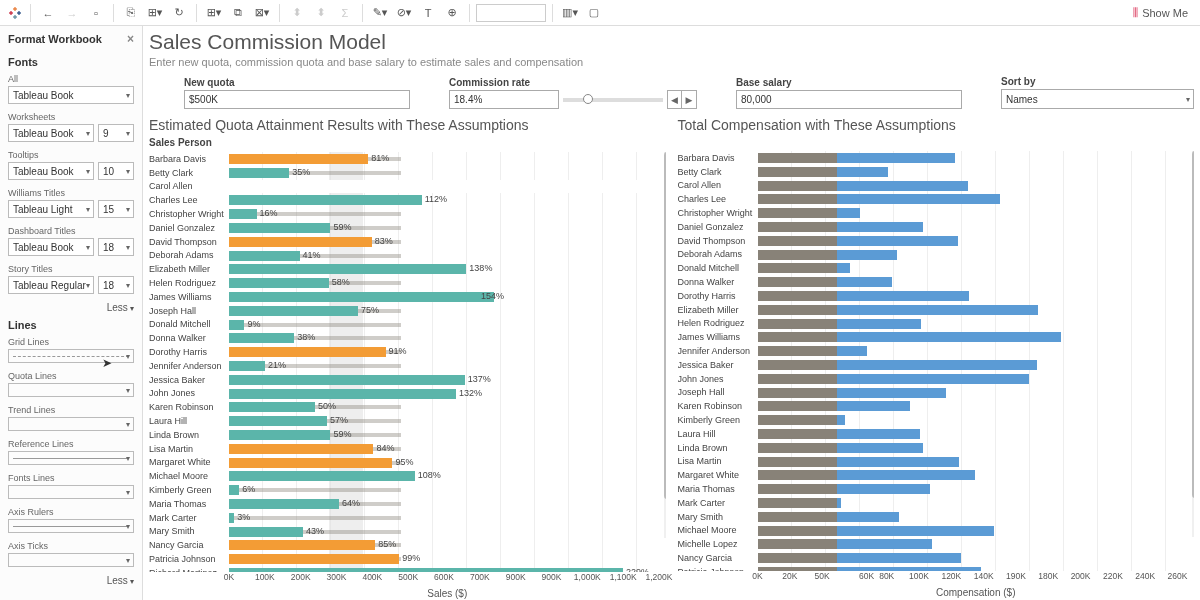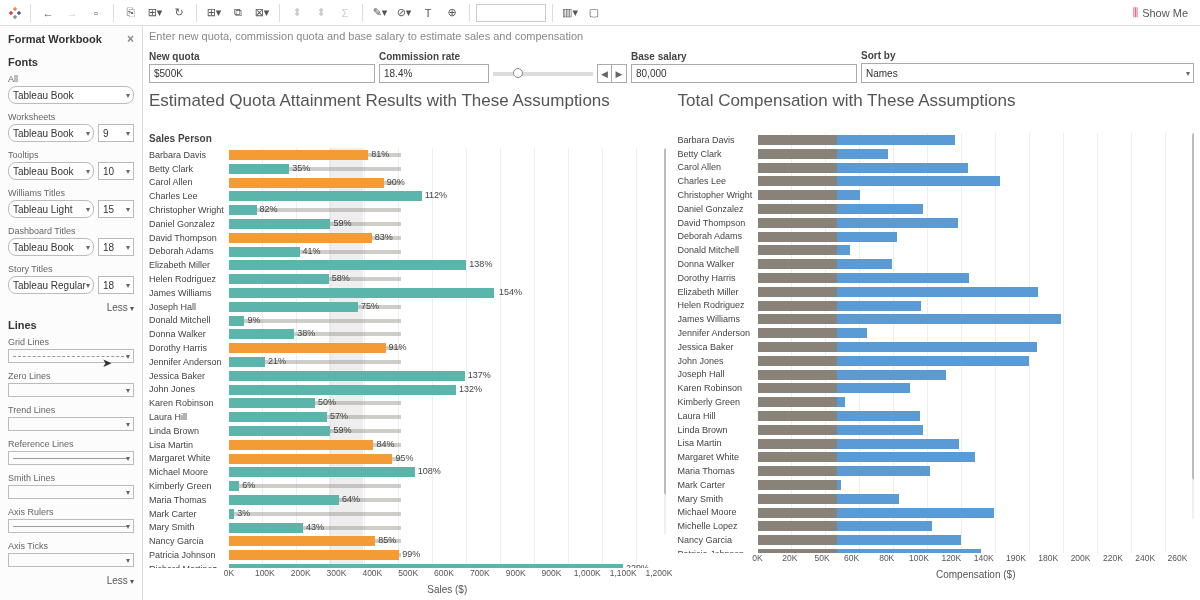--- a/index.html
+++ b/index.html
@@ -14,48 +14,48 @@
 
 .main { display: flex; height: 574px; }
 
 .sidebar { width: 143px; border-right: 1px solid #ddd; background: #fcfcfc; padding: 0; position: relative; }
 .sidebar-header { padding: 6px 8px; font-weight: bold; font-size: 11px; display: flex; justify-content: space-between; align-items: center; }
 .close-x { cursor: pointer; color: #888; font-size: 12px; }
 .section-title { padding: 4px 8px 4px 8px; font-weight: bold; font-size: 11px; }
 .field-group { padding: 2px 8px 6px 8px; display: flex; align-items: center; justify-content: space-between; }
 .field-label { font-size: 9px; color: #666; padding: 2px 8px 0 8px; }
 .field-select { height: 18px; border: 1px solid #bbb; background: #fff; font-size: 10px; padding: 0 4px; display: flex; align-items: center; cursor: pointer; position: relative; }
-.field-select.full { flex: 1; border-radius: 8px; }
+.field-select.full { flex: 1; }
 .field-select.num { width: 36px; }
 .field-select::after { content: "▾"; position: absolute; right: 3px; font-size: 8px; color: #666; }
 .line-sample { height: 14px; border: 1px solid #bbb; margin: 2px 8px 6px 8px; cursor: pointer; position: relative; display: flex; align-items: center; padding: 0 4px; }
 .line-sample::after { content: "▾"; position: absolute; right: 3px; font-size: 8px; color: #666; }
 .line-inner-dashed { flex: 1; border-top: 1px dashed #999; }
 .line-inner-solid { flex: 1; border-top: 1px solid #999; }
 .line-inner-none { flex: 1; }
 .less-link { text-align: right; padding: 2px 8px; font-size: 10px; color: #555; cursor: pointer; }
 .less-link::after { content: " ▾"; font-size: 8px; }
 
 .content { flex: 1; padding: 4px 6px; overflow: hidden; }
 .dash-title { font-size: 21px; color: #555; font-weight: 300; margin-bottom: 2px; }
 .dash-sub { font-size: 11px; color: #888; margin-bottom: 8px; }
 
 .controls-row { display: flex; gap: 4px; align-items: flex-end; margin-bottom: 8px; }
-.ctrl { display: flex; flex-direction: column; }
+.ctrl { display: flex; flex-direction: column; margin-left: 35px; }
 .ctrl-label { font-size: 10px; color: #444; font-weight: bold; margin-bottom: 2px; }
 .ctrl-input { height: 19px; border: 1px solid #aaa; background: #fff; font-size: 10px; padding: 0 4px; display: flex; align-items: center; }
 .slider { width: 100px; height: 4px; background: #ddd; position: relative; margin-bottom: 7px; }
 .slider-h { width: 10px; height: 10px; border-radius: 50%; background: #fff; border: 1px solid #888; position: absolute; top: -4px; left: 20px; }
 .stepper { display: flex; border: 1px solid #aaa; height: 19px; }
 .stepper div { width: 14px; display: flex; align-items: center; justify-content: center; font-size: 9px; cursor: pointer; color: #666; }
 .stepper div:first-child { border-right: 1px solid #aaa; }
 
 .charts { display: flex; gap: 12px; }
 .chart { flex: 1; }
-.chart-title { font-size: 17px; color: #555; margin-bottom: 22px; }
+.chart-title { font-size: 14px; color: #555; margin-bottom: 4px; }
 .chart-sub { font-size: 10px; font-weight: bold; color: #444; margin-bottom: 4px; }
 .chart-body { height: 420px; overflow: hidden; position: relative; }
 .rows { }
 .row { height: 13.8px; display: flex; align-items: center; }
 .row-label { width: 80px; font-size: 9px; color: #444; text-align: left; padding-right: 4px; overflow: hidden; white-space: nowrap; }
 .row-bars { flex: 1; position: relative; height: 100%; background: repeating-linear-gradient(to right, transparent, transparent 33px, #eee 33px, #eee 34px); }
 .bar { position: absolute; left: 0; height: 10px; top: 2px; }
 .bar.orange { background: #f39c35; }
 .bar.teal { background: #5bb5aa; }
 .bar.grey { background: #888278; }
@@ -167,56 +167,57 @@
 
     <div class="less-link">Less</div>
 
     <div class="section-title">Lines</div>
 
     <div class="field-label">Grid Lines</div>
     <div class="line-sample">
         <div class="line-inner-dashed"></div>
       </div>
 
-    <div class="field-label">Zero Lines</div>
+    <div class="field-label">Quota Lines</div>
     <div class="line-sample">
         <div class="line-inner-none"></div>
       </div>
 
     <div class="field-label">Trend Lines</div>
     <div class="line-sample">
         <div class="line-inner-none"></div>
       </div>
 
     <div class="field-label">Reference Lines</div>
     <div class="line-sample">
         <div class="line-inner-solid"></div>
       </div>
 
-    <div class="field-label">Smith Lines</div>
+    <div class="field-label">Fonts Lines</div>
     <div class="line-sample">
         <div class="line-inner-none"></div>
       </div>
 
     <div class="field-label">Axis Rulers</div>
     <div class="line-sample">
         <div class="line-inner-solid"></div>
       </div>
 
     <div class="field-label">Axis Ticks</div>
     <div class="line-sample">
         <div class="line-inner-none"></div>
       </div>
 
     <div class="less-link">Less</div>
   </div>
 
   <div class="cursor-ptr">➤</div>
 
   <div class="content">
+    <div class="dash-title">Sales Commission Model</div>
     <div class="dash-sub">Enter new quota, commission quota and base salary to estimate sales and compensation</div>
 
     <div class="controls-row">
       <div class="ctrl" style="width:226px">
         <div class="ctrl-label">New quota</div>
         <div class="ctrl-input">$500K</div>
       </div>
       <div class="ctrl" style="width:110px">
         <div class="ctrl-label">Commission rate</div>
         <div class="ctrl-input">18.4%</div>
@@ -257,43 +258,37 @@
       <div class="row-label">Betty Clark</div>
       <div class="row-bars">
         <div class="ref-band" style="left:99.75999999999999px;width:34.39999999999999px"></div>
         <div class="bar grey" style="width:172px;height:4px;top:5px;opacity:0.4"></div>
         <div class="bar teal" style="width:60.2px"></div>
         <span class="bar-lbl" style="left:63.2px">35%</span>
       </div>
               </div>
               <div class="row">
       <div class="row-label">Carol Allen</div>
-      <div class="row-bars">
-        <div class="ref-band" style="left:99.75999999999999px;width:34.39999999999999px"></div>
-        <div class="bar grey" style="width:172px;height:4px;top:5px;opacity:0.4"></div>
-        <div class="bar orange" style="width:154.79999999999998px"></div>
-        <span class="bar-lbl" style="left:157.79999999999998px">90%</span>
-      </div>
               </div>
               <div class="row">
       <div class="row-label">Charles Lee</div>
       <div class="row-bars">
         <div class="ref-band" style="left:99.75999999999999px;width:34.39999999999999px"></div>
         <div class="bar grey" style="width:172px;height:4px;top:5px;opacity:0.4"></div>
         <div class="bar teal" style="width:192.64000000000001px"></div>
         <span class="bar-lbl" style="left:195.64000000000001px">112%</span>
       </div>
               </div>
               <div class="row">
       <div class="row-label">Christopher Wright</div>
       <div class="row-bars">
         <div class="ref-band" style="left:99.75999999999999px;width:34.39999999999999px"></div>
         <div class="bar grey" style="width:172px;height:4px;top:5px;opacity:0.4"></div>
         <div class="bar teal" style="width:27.52px"></div>
-        <span class="bar-lbl" style="left:30.52px">82%</span>
+        <span class="bar-lbl" style="left:30.52px">16%</span>
       </div>
               </div>
               <div class="row">
       <div class="row-label">Daniel Gonzalez</div>
       <div class="row-bars">
         <div class="ref-band" style="left:99.75999999999999px;width:34.39999999999999px"></div>
         <div class="bar grey" style="width:172px;height:4px;top:5px;opacity:0.4"></div>
         <div class="bar teal" style="width:101.47999999999999px"></div>
         <span class="bar-lbl" style="left:104.47999999999999px">59%</span>
       </div>
@@ -333,21 +328,21 @@
         <div class="bar teal" style="width:99.76px"></div>
         <span class="bar-lbl" style="left:102.76px">58%</span>
       </div>
               </div>
               <div class="row">
       <div class="row-label">James Williams</div>
       <div class="row-bars">
         <div class="ref-band" style="left:99.75999999999999px;width:34.39999999999999px"></div>
         <div class="bar grey" style="width:172px;height:4px;top:5px;opacity:0.4"></div>
         <div class="bar teal" style="width:264.88px"></div>
-        <span class="bar-lbl" style="left:270px">154%</span>
+        <span class="bar-lbl" style="left:252px">154%</span>
       </div>
               </div>
               <div class="row">
       <div class="row-label">Joseph Hall</div>
       <div class="row-bars">
         <div class="ref-band" style="left:99.75999999999999px;width:34.39999999999999px"></div>
         <div class="bar grey" style="width:172px;height:4px;top:5px;opacity:0.4"></div>
         <div class="bar teal" style="width:129px"></div>
         <span class="bar-lbl" style="left:132px">75%</span>
       </div>
@@ -768,21 +763,21 @@
               </div>
             </div>
             <div class="scroll-track">
               <div class="scroll-thumb" style="height:90%"></div>
             </div>
           </div>
         <div class="axis" id="chart2-axis">
             <span class="tick" style="left:0px">0K</span>
             <span class="tick" style="left:32.30769230769231px">20K</span>
             <span class="tick" style="left:64.61538461538461px">50K</span>
-            <span class="tick" style="left:94px">60K</span>
+            <span class="tick" style="left:109px">60K</span>
             <span class="tick" style="left:129.23076923076923px">80K</span>
             <span class="tick" style="left:161.53846153846155px">100K</span>
             <span class="tick" style="left:193.84615384615384px">120K</span>
             <span class="tick" style="left:226.15384615384616px">140K</span>
             <span class="tick" style="left:258.46153846153845px">190K</span>
             <span class="tick" style="left:290.7692307692308px">180K</span>
             <span class="tick" style="left:323.0769230769231px">200K</span>
             <span class="tick" style="left:355.38461538461536px">220K</span>
             <span class="tick" style="left:387.6923076923077px">240K</span>
             <span class="tick" style="left:420px">260K</span>

